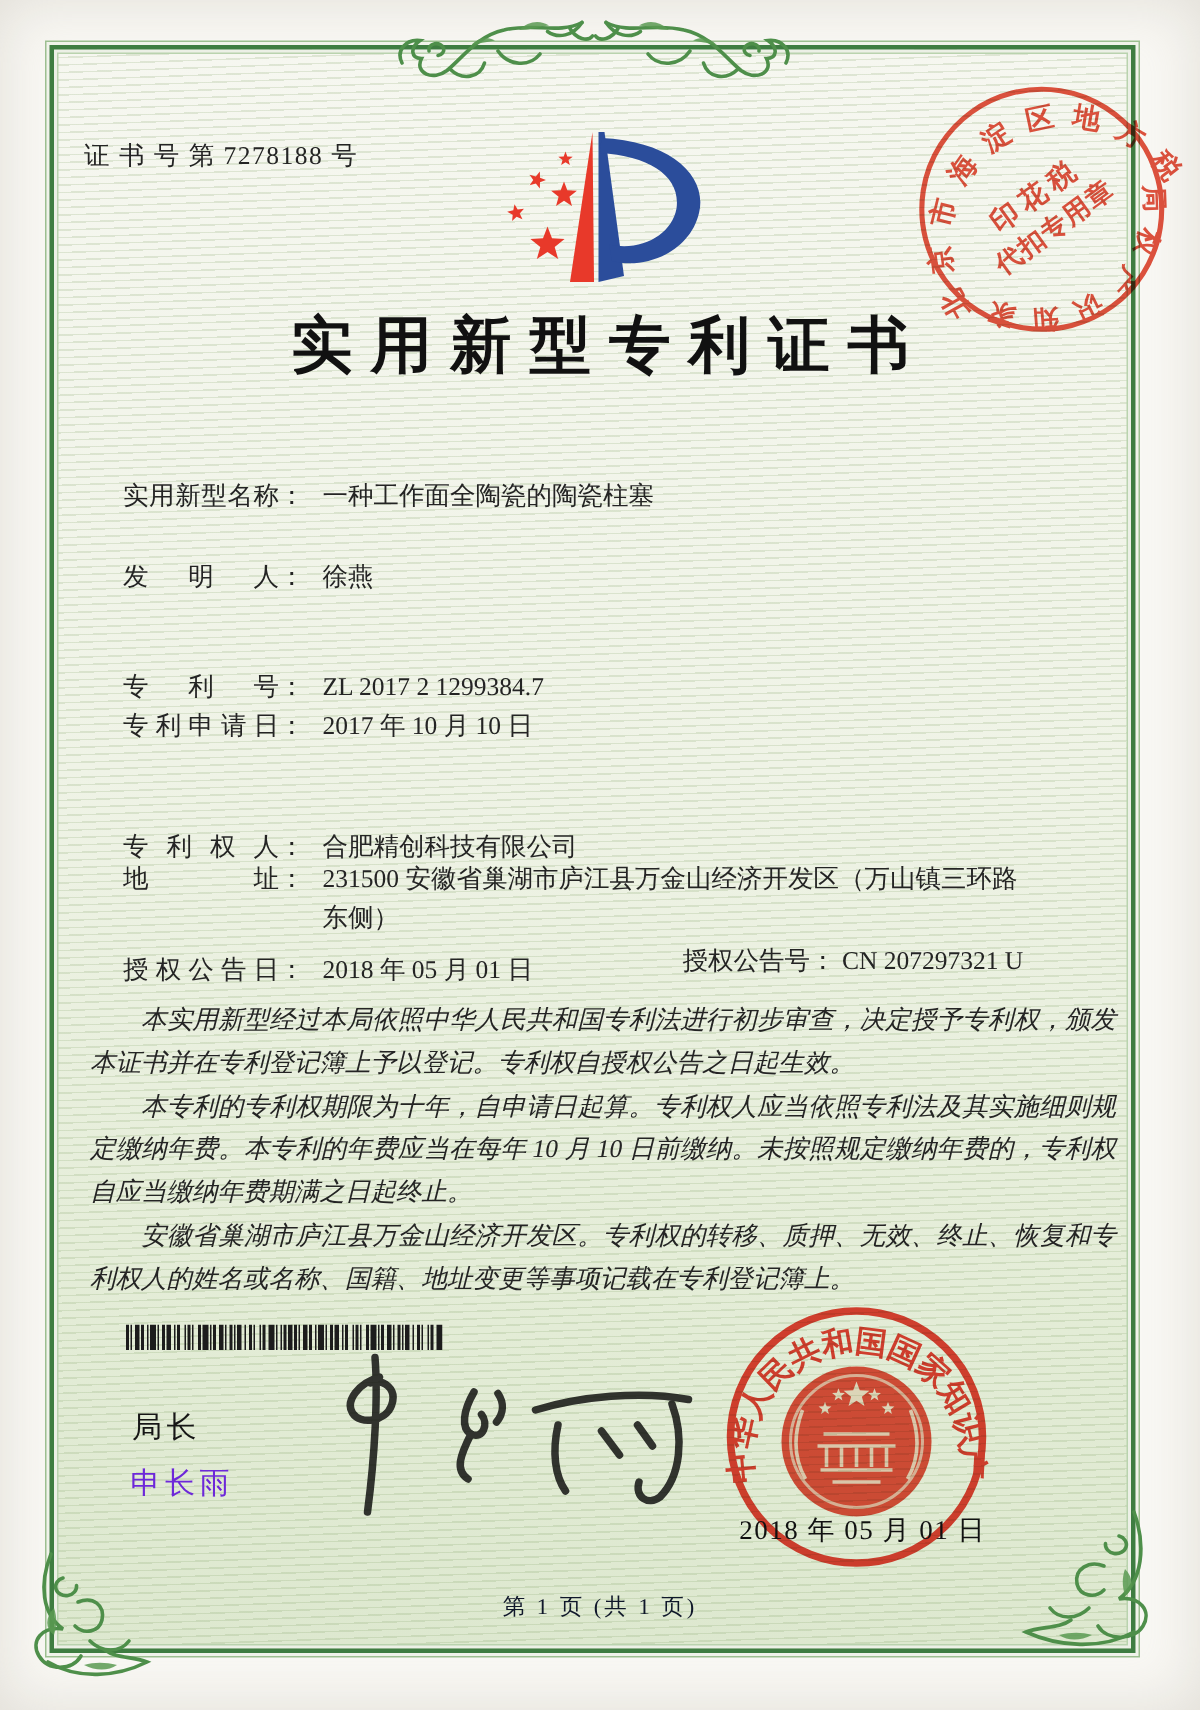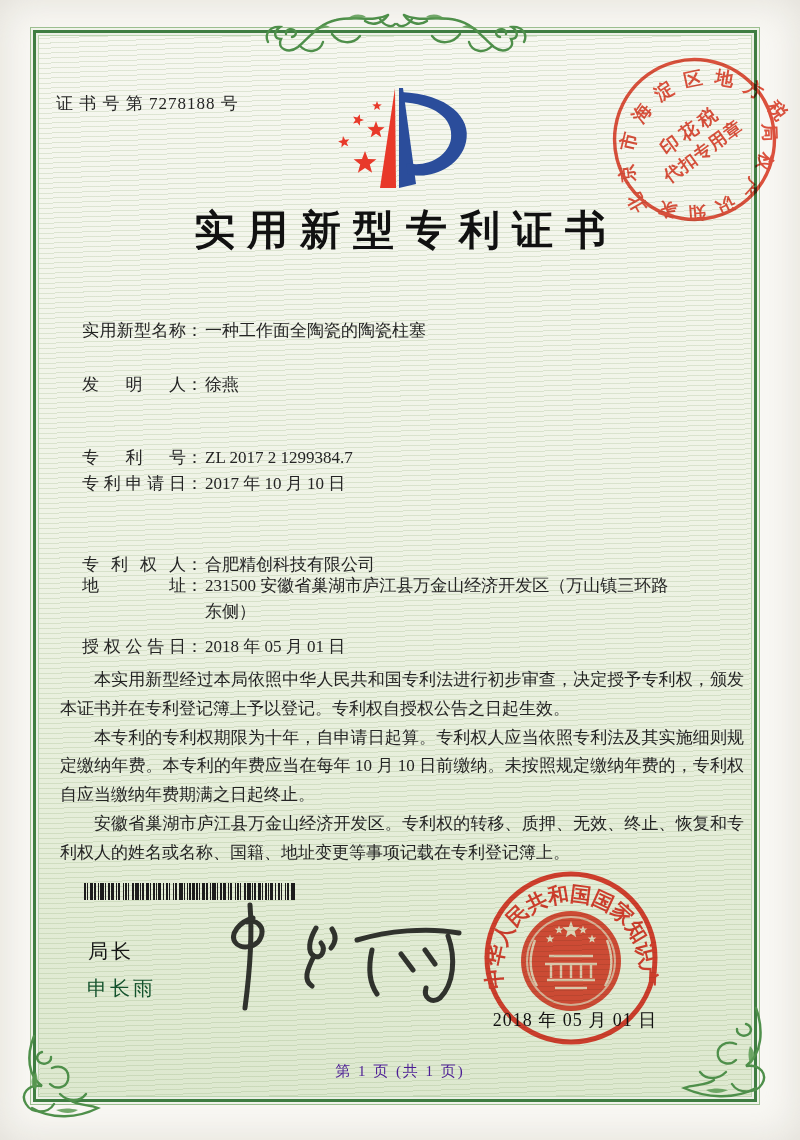--- a/index.html
+++ b/index.html
@@ -26,35 +26,35 @@
   .cert-no { left:56px; top:92px; font-size:17px; letter-spacing:1px; }
   .logo { left:302px; top:84px; width:196px; height:120px; }
   .title {
     left:0; top:203px; width:100%; text-align:center;
     font-size:41px; font-weight:bold; letter-spacing:12px; padding-left:12px;
     color:#111;
   }
   .frow { position:absolute; left:82px; right:50px; font-size:17px; line-height:26px; display:flex; }
   .flabel { display:inline-block; width:104px; text-align:justify; text-align-last:justify; flex:0 0 104px; }
   .fcolon { flex:0 0 auto; }
-  .fvalue { margin-left:2px; max-width:470px; }
+  .fvalue { margin-left:12px; max-width:470px; }
   .r1{top:318px} .r2{top:372px} .r3{top:445px} .r4{top:471px} .r5{top:552px} .r6{top:573px} .r7{top:634px}
   .grant-no { position:absolute; left:455px; top:629px; font-size:17px; }
   .body-text { left:60px; top:666px; width:684px; font-size:17px; line-height:28.8px; text-align:justify; }
-  .body-text p { text-indent:2em; }
+  .body-text p { text-indent:2em;font-style:italic; }
   .barcode { left:84px; top:883px; width:211px; height:17px; overflow:hidden; white-space:nowrap; font-size:0; }
   .barcode i { display:inline-block; height:100%; background:#1c1c1c; }
   .sans { font-family:"Liberation Sans","DejaVu Sans",sans-serif; }
   .bureau-title { left:88px; top:938px; font-size:20px; letter-spacing:3px; color:#161616; }
-  .bureau-name  { left:87px; top:975px; font-size:20px; letter-spacing:3px; color:#14532d; }
+  .bureau-name  { left:87px; top:975px; font-size:20px; letter-spacing:3px; color:#6d28d9; }
   .signature { left:195px; top:898px; width:300px; height:118px; mix-blend-mode:multiply; }
   .seal { left:481px; top:868px; width:180px; height:180px; mix-blend-mode:multiply; opacity:.95; }
   .seal-date { left:484px; top:1008px; width:182px; text-align:center; font-size:18px; letter-spacing:1px; color:#111; }
   .tax-stamp { left:597px; top:42px; width:195px; height:195px; transform:rotate(-36deg); mix-blend-mode:multiply; opacity:.92; }
-  .footer { left:0; top:1062px; width:100%; text-align:center; font-size:15px; letter-spacing:2px; color:#4c1d95; }
+  .footer { left:0; top:1062px; width:100%; text-align:center; font-size:15px; letter-spacing:2px; color:#0f172a; }
   .orn { pointer-events:none; }
   .orn path { fill:none; stroke:#4e8f4a; stroke-width:2.4; stroke-linecap:round; }
   .orn .fill { fill:#5b9a52; stroke:none; opacity:.85; }
   svg text { font-family:"Liberation Serif","DejaVu Serif",serif; }
 </style>
 </head>
 <body>
 
 <div class="page">
 
@@ -142,20 +142,24 @@
   </div>
   <div class="frow r6">
     <span class="flabel">地址</span>
       <span class="fcolon">：</span>
     <span class="fvalue">231500 安徽省巢湖市庐江县万金山经济开发区（万山镇三环路东侧）</span>
   </div>
   <div class="frow r7">
     <span class="flabel">授权公告日</span>
       <span class="fcolon">：</span>
     <span class="fvalue">2018 年 05 月 01 日</span>
+  </div>
+  <div class="grant-no">
+    <span>授权公告号</span><span>：</span>
+    <span>CN 207297321 U</span>
   </div>
 
   <div class="abs body-text">
     <p>本实用新型经过本局依照中华人民共和国专利法进行初步审查，决定授予专利权，颁发本证书并在专利登记簿上予以登记。专利权自授权公告之日起生效。</p>
     <p>本专利的专利权期限为十年，自申请日起算。专利权人应当依照专利法及其实施细则规定缴纳年费。本专利的年费应当在每年 10 月 10 日前缴纳。未按照规定缴纳年费的，专利权自应当缴纳年费期满之日起终止。</p>
     <p>安徽省巢湖市庐江县万金山经济开发区。专利权的转移、质押、无效、终止、恢复和专利权人的姓名或名称、国籍、地址变更等事项记载在专利登记簿上。</p>
   </div>
 
   <div class="abs barcode"><i style="width:2px;"></i><i style="width:1px;background:transparent;"></i><i style="width:1px;"></i><i style="width:2px;background:transparent;"></i><i style="width:3px;"></i><i style="width:1px;background:transparent;"></i><i style="width:2px;"></i><i style="width:2px;background:transparent;"></i><i style="width:1px;"></i><i style="width:1px;background:transparent;"></i><i style="width:4px;"></i><i style="width:1px;background:transparent;"></i><i style="width:1px;"></i><i style="width:2px;background:transparent;"></i><i style="width:2px;"></i><i style="width:1px;background:transparent;"></i><i style="width:3px;"></i><i style="width:2px;background:transparent;"></i><i style="width:1px;"></i><i style="width:1px;background:transparent;"></i><i style="width:2px;"></i><i style="width:3px;background:transparent;"></i><i style="width:1px;"></i><i style="width:1px;background:transparent;"></i><i style="width:2px;"></i><i style="width:1px;background:transparent;"></i><i style="width:1px;"></i><i style="width:3px;background:transparent;"></i><i style="width:2px;"></i><i style="width:1px;background:transparent;"></i><i style="width:4px;"></i><i style="width:1px;background:transparent;"></i><i style="width:1px;"></i><i style="width:1px;background:transparent;"></i><i style="width:2px;"></i><i style="width:2px;background:transparent;"></i><i style="width:3px;"></i><i style="width:1px;background:transparent;"></i><i style="width:1px;"></i><i style="width:2px;background:transparent;"></i><i style="width:2px;"></i><i style="width:1px;background:transparent;"></i><i style="width:1px;"></i><i style="width:1px;background:transparent;"></i><i style="width:3px;"></i><i style="width:2px;background:transparent;"></i><i style="width:1px;"></i><i style="width:2px;background:transparent;"></i><i style="width:2px;"></i><i style="width:1px;background:transparent;"></i><i style="width:1px;"></i><i style="width:3px;background:transparent;"></i><i style="width:1px;"></i><i style="width:1px;background:transparent;"></i><i style="width:2px;"></i><i style="width:2px;background:transparent;"></i><i style="width:4px;"></i><i style="width:1px;background:transparent;"></i><i style="width:1px;"></i><i style="width:2px;background:transparent;"></i><i style="width:1px;"></i><i style="width:1px;background:transparent;"></i><i style="width:2px;"></i><i style="width:1px;background:transparent;"></i><i style="width:3px;"></i><i style="width:1px;background:transparent;"></i><i style="width:2px;"></i><i style="width:1px;background:transparent;"></i><i style="width:1px;"></i><i style="width:2px;background:transparent;"></i><i style="width:3px;"></i><i style="width:1px;background:transparent;"></i><i style="width:2px;"></i><i style="width:2px;background:transparent;"></i><i style="width:1px;"></i><i style="width:1px;background:transparent;"></i><i style="width:4px;"></i><i style="width:1px;background:transparent;"></i><i style="width:1px;"></i><i style="width:2px;background:transparent;"></i><i style="width:2px;"></i><i style="width:1px;background:transparent;"></i><i style="width:3px;"></i><i style="width:2px;background:transparent;"></i><i style="width:1px;"></i><i style="width:1px;background:transparent;"></i><i style="width:2px;"></i><i style="width:3px;background:transparent;"></i><i style="width:1px;"></i><i style="width:1px;background:transparent;"></i><i style="width:2px;"></i><i style="width:1px;background:transparent;"></i><i style="width:1px;"></i><i style="width:3px;background:transparent;"></i><i style="width:2px;"></i><i style="width:1px;background:transparent;"></i><i style="width:4px;"></i><i style="width:1px;background:transparent;"></i><i style="width:1px;"></i><i style="width:1px;background:transparent;"></i><i style="width:2px;"></i><i style="width:2px;background:transparent;"></i><i style="width:3px;"></i><i style="width:1px;background:transparent;"></i><i style="width:1px;"></i><i style="width:2px;background:transparent;"></i><i style="width:2px;"></i><i style="width:1px;background:transparent;"></i><i style="width:1px;"></i><i style="width:1px;background:transparent;"></i><i style="width:3px;"></i><i style="width:2px;background:transparent;"></i><i style="width:1px;"></i><i style="width:2px;background:transparent;"></i><i style="width:2px;"></i><i style="width:1px;background:transparent;"></i><i style="width:1px;"></i><i style="width:3px;background:transparent;"></i><i style="width:1px;"></i><i style="width:1px;background:transparent;"></i><i style="width:2px;"></i><i style="width:2px;background:transparent;"></i><i style="width:4px;"></i></div>
 

